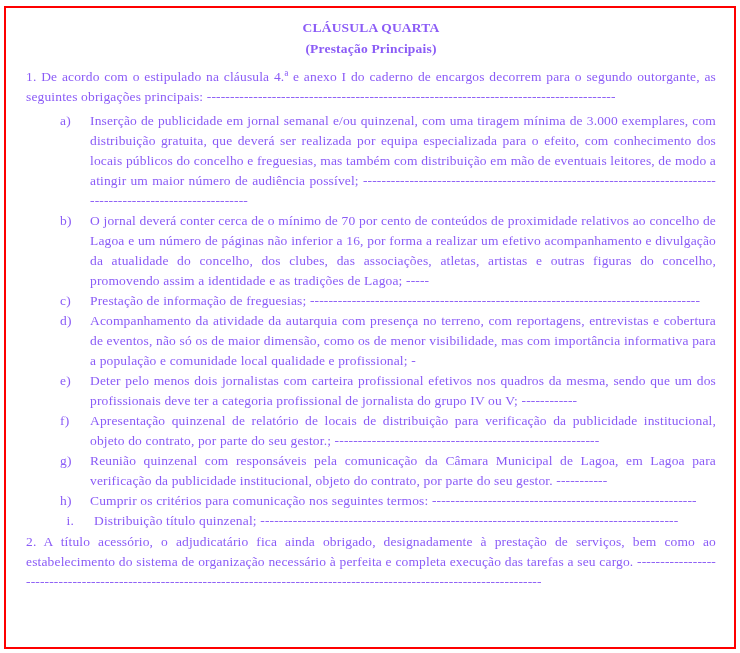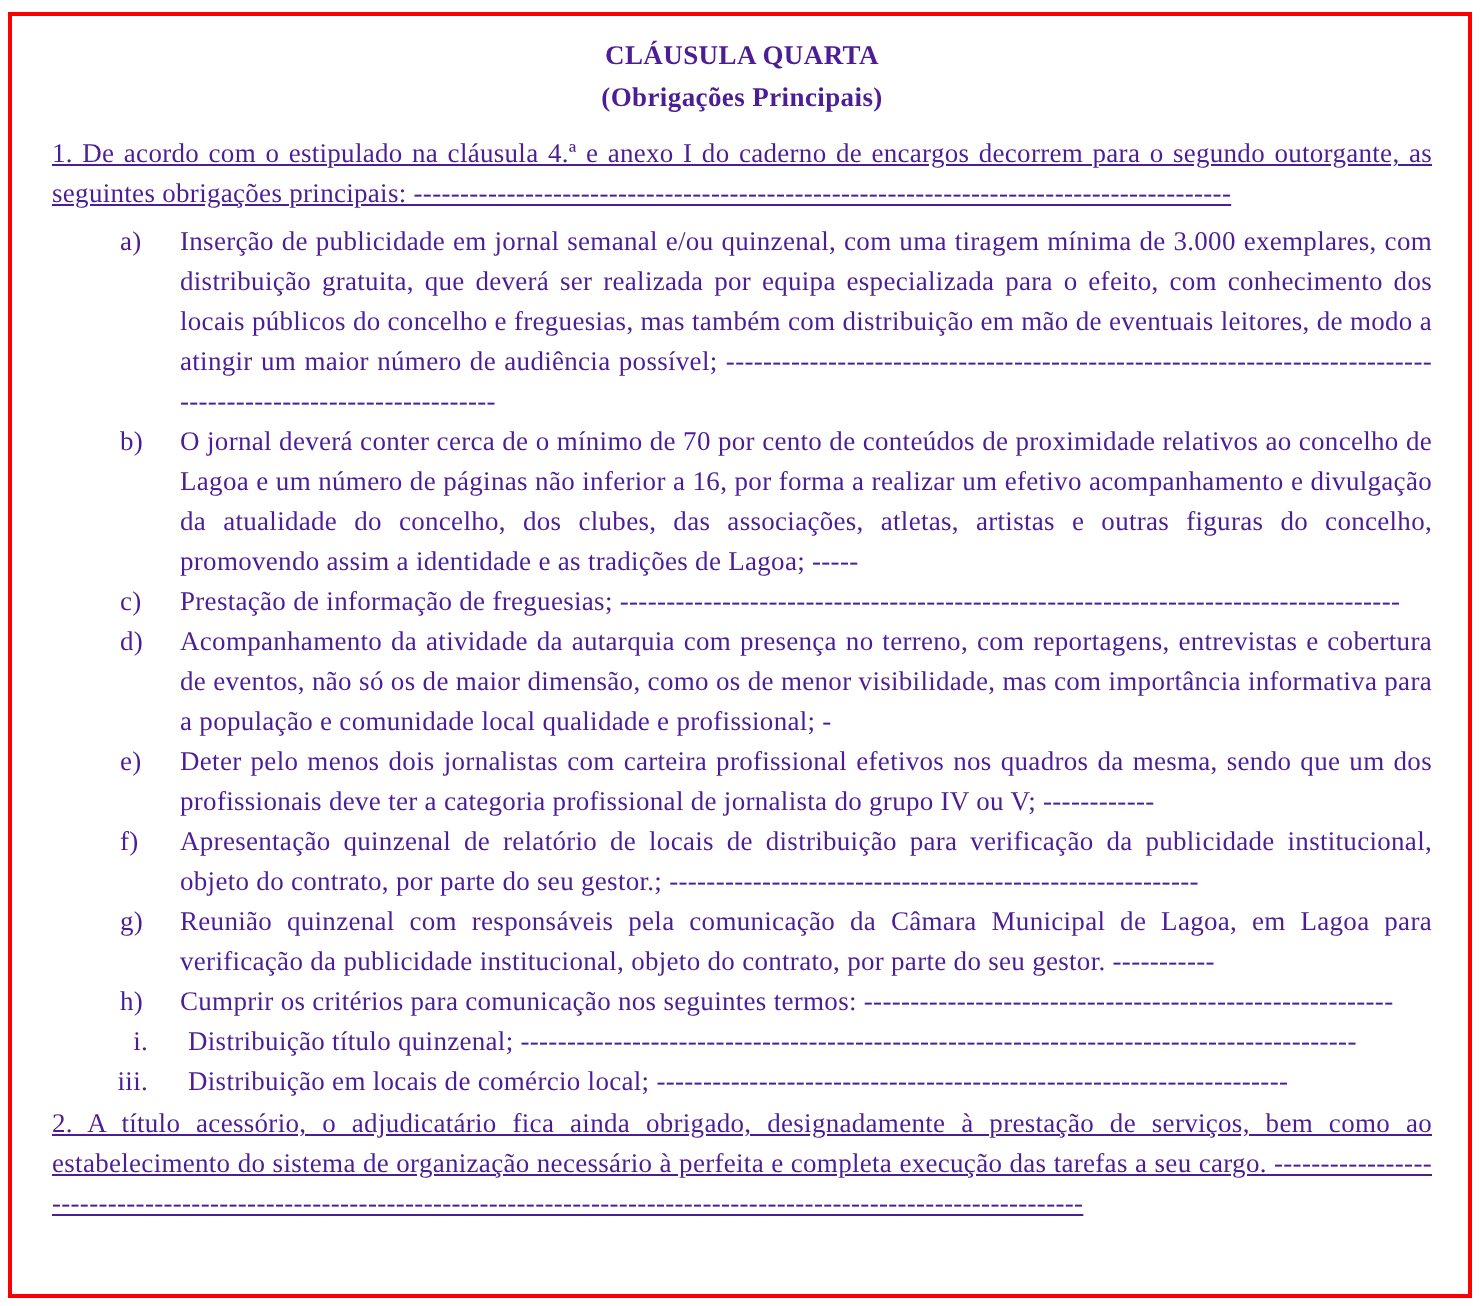--- a/index.html
+++ b/index.html
@@ -3,21 +3,21 @@
 <meta charset="utf-8">
 <style>
   * { margin: 0; padding: 0; box-sizing: border-box; }
   html, body { background: #ffffff; }
   .page {
     position: relative;
     width: 740px;
     height: 653px;
     background: #ffffff;
     font-family: "Liberation Serif", "DejaVu Serif", serif;
-    color: #4c1d95;
+    color: #8b5cf6;
     overflow: hidden;
   }
   .frame {
     position: absolute;
     top: 6px; left: 4px; right: 4px; bottom: 4px;
     border: 2px solid #fe0000;
     padding: 9px 18px 0 20px;
     overflow: hidden;
   }
   .title-line {
@@ -26,38 +26,37 @@
     font-size: 13.5px;
     line-height: 21px;
     letter-spacing: 0.2px;
   }
   .para {
     font-size: 13.5px;
     line-height: 20px;
     letter-spacing: 0.15px;
     text-align: justify;
     word-break: break-word;
-    text-decoration: underline;
   }
   .para-1 { margin-top: 8px; }
   .para-2 { margin-top: 1px; }
   .list { margin-top: 4px; }
   .item { display: flex; font-size: 13.5px; line-height: 20px; letter-spacing: 0.15px; }
   .item .lbl { flex: none; width: 30px; margin-left: 34px; }
   .item .txt { flex: 1; text-align: justify; word-break: break-word; }
   .subitem .lbl { width: 48px; margin-left: 0; text-align: right; margin-right: 20px; }
 </style>
 </head>
 <body>
 
 <div class="page">
   <div class="frame">
 
     <div class="title-line">CLÁUSULA QUARTA</div>
-    <div class="title-line">(Obrigações Principais)</div>
+    <div class="title-line">(Prestação Principais)</div>
 
     <div class="para para-1">1. De acordo com o estipulado na cláusula 4.ª e anexo I do caderno de encargos decorrem para o segundo outorgante, as seguintes obrigações principais: ----------------------------------------------------------------------------------------</div>
 
     <div class="list">
 
       <div class="item">
         <span class="lbl">a)</span>
         <span class="txt">Inserção de publicidade em jornal semanal e/ou quinzenal, com uma tiragem mínima de 3.000 exemplares, com distribuição gratuita, que deverá ser realizada por equipa especializada para o efeito, com conhecimento dos locais públicos do concelho e freguesias, mas também com distribuição em mão de eventuais leitores, de modo a atingir um maior número de audiência possível; --------------------------------------------------------------------------------------------------------------</span>
       </div>
 
@@ -95,24 +94,20 @@
         <span class="lbl">h)</span>
         <span class="txt">Cumprir os critérios para comunicação nos seguintes termos: ---------------------------------------------------------</span>
       </div>
 
       <div class="item subitem">
         <span class="lbl">i.</span>
         <span class="txt">Distribuição título quinzenal; ------------------------------------------------------------------------------------------</span>
       </div>
 
 
-      <div class="item subitem">
-        <span class="lbl">iii.</span>
-        <span class="txt">Distribuição em locais de comércio local; --------------------------------------------------------------------</span>
-      </div>
 
 
     </div>
 
     <div class="para para-2">2. A título acessório, o adjudicatário fica ainda obrigado, designadamente à prestação de serviços, bem como ao estabelecimento do sistema de organização necessário à perfeita e completa execução das tarefas a seu cargo. --------------------------------------------------------------------------------------------------------------------------------</div>
 
   </div>
 </div>
 
 </body></html>

